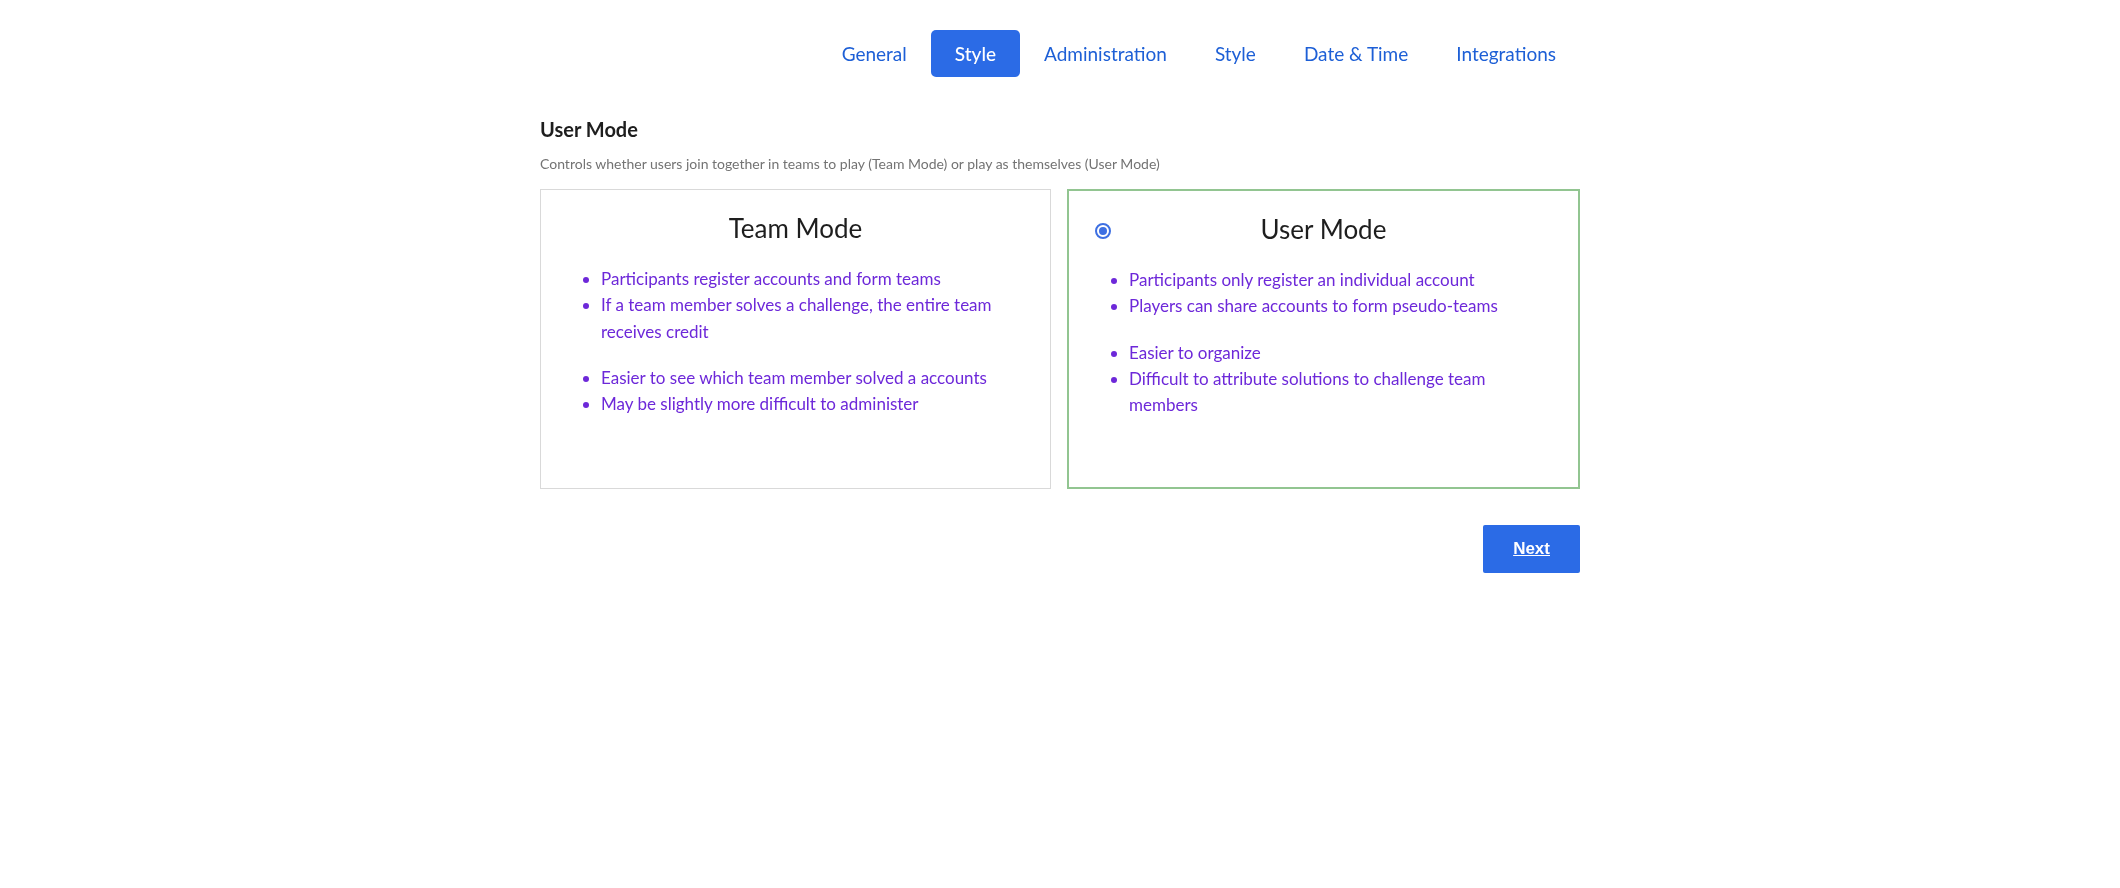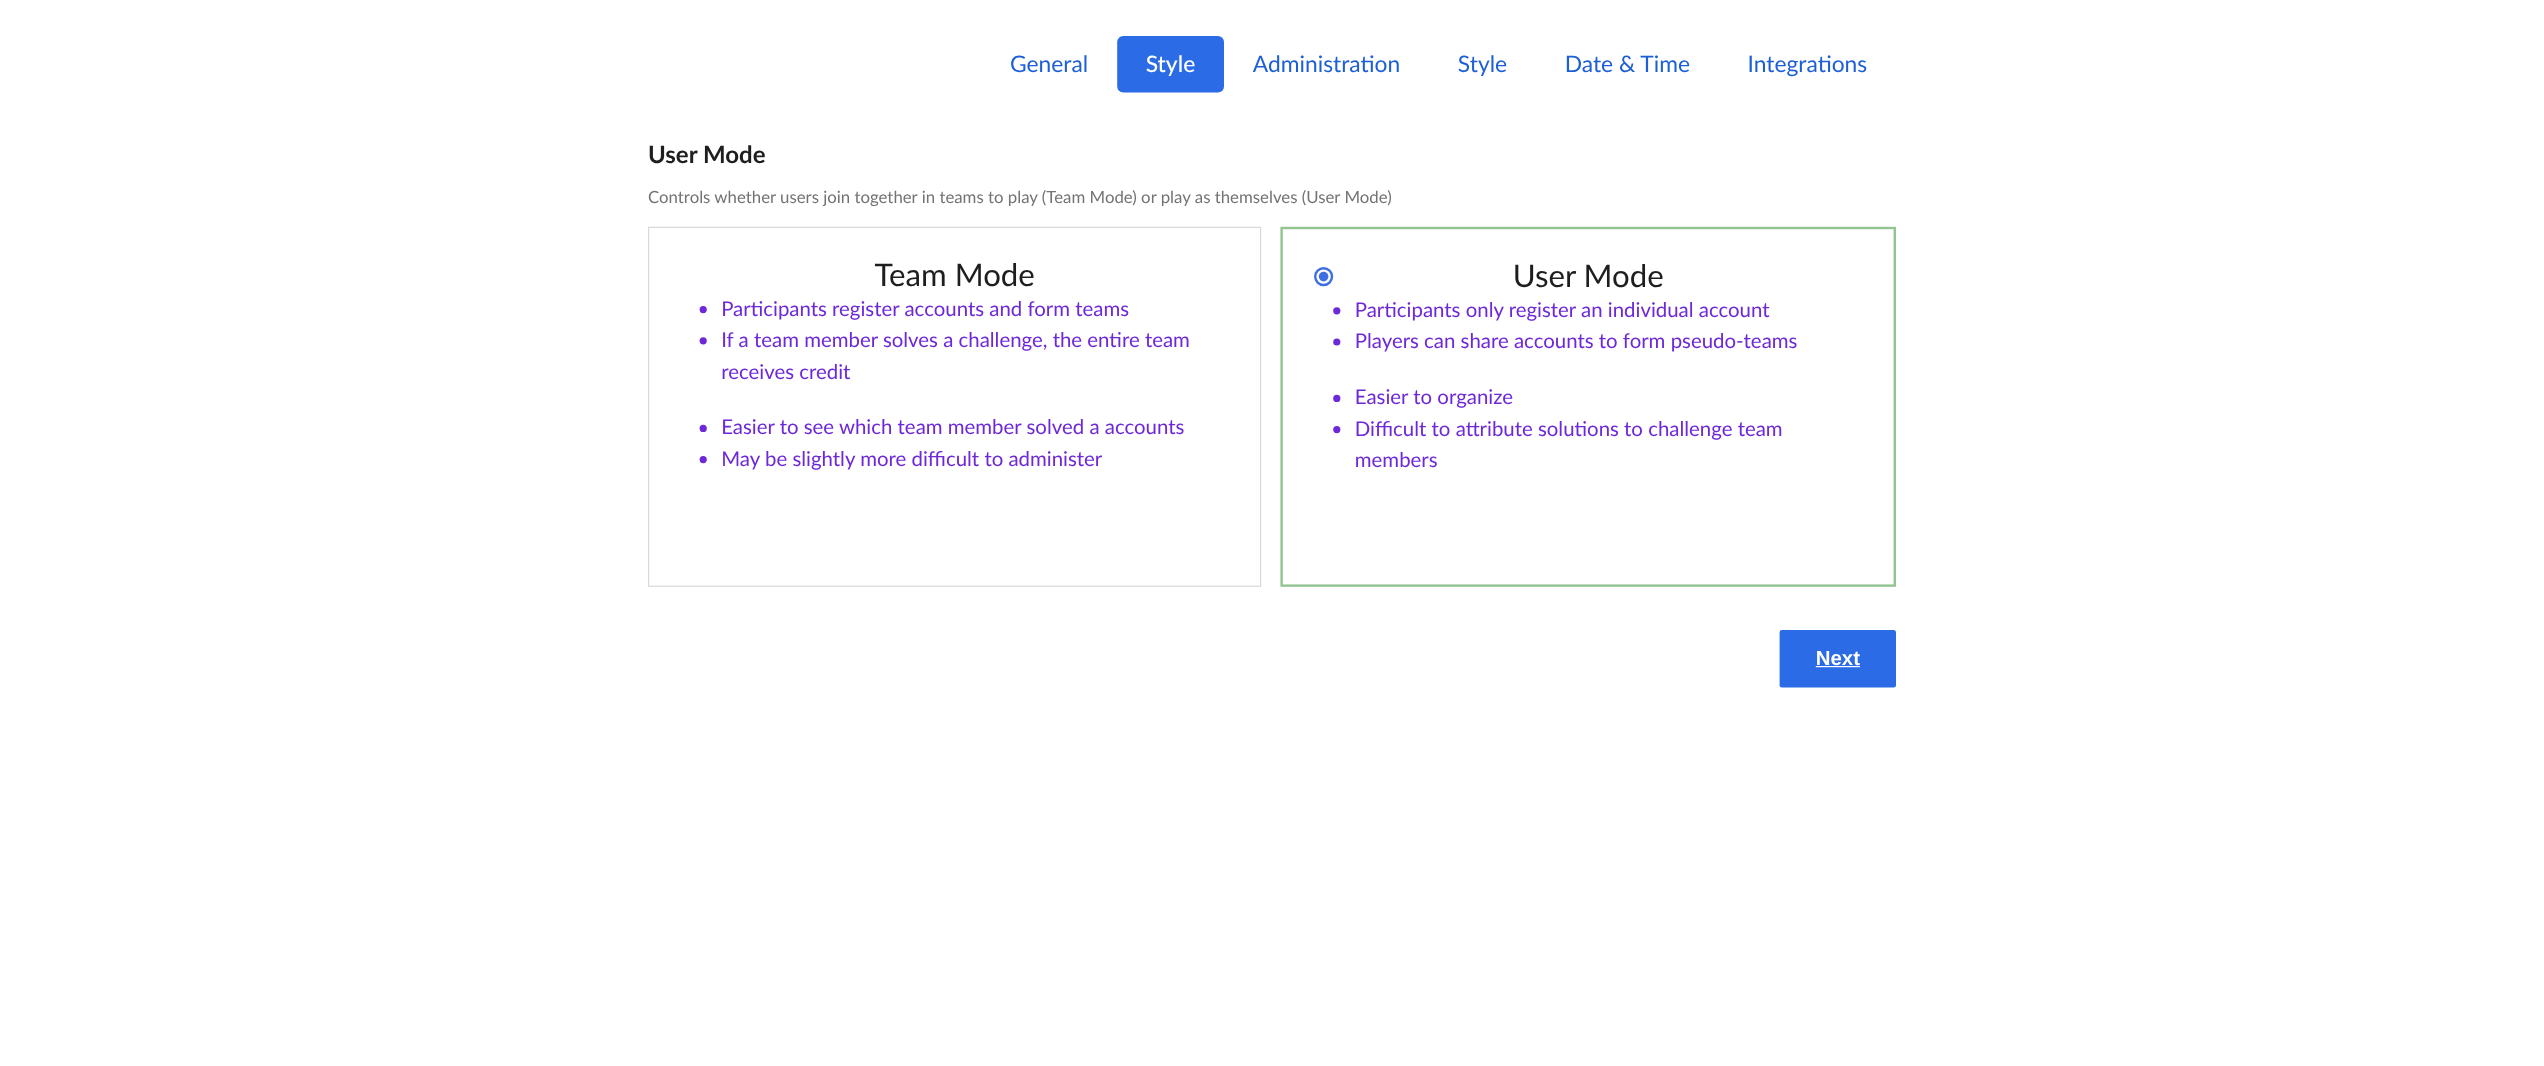--- a/index.html
+++ b/index.html
@@ -60,20 +60,21 @@
       padding: 22px 26px 28px;
       min-height: 300px;
       position: relative;
     }
     .card.selected {
       border: 2px solid #92c591;
     }
     .card-header {
       position: relative;
       text-align: center;
+      margin-bottom: 22px;
     }
     .card-title {
       font-size: 26px;
       font-weight: 400;
       color: #1e1e1e;
     }
     .radio-wrap {
       position: absolute;
       left: 0;
       top: 50%;

